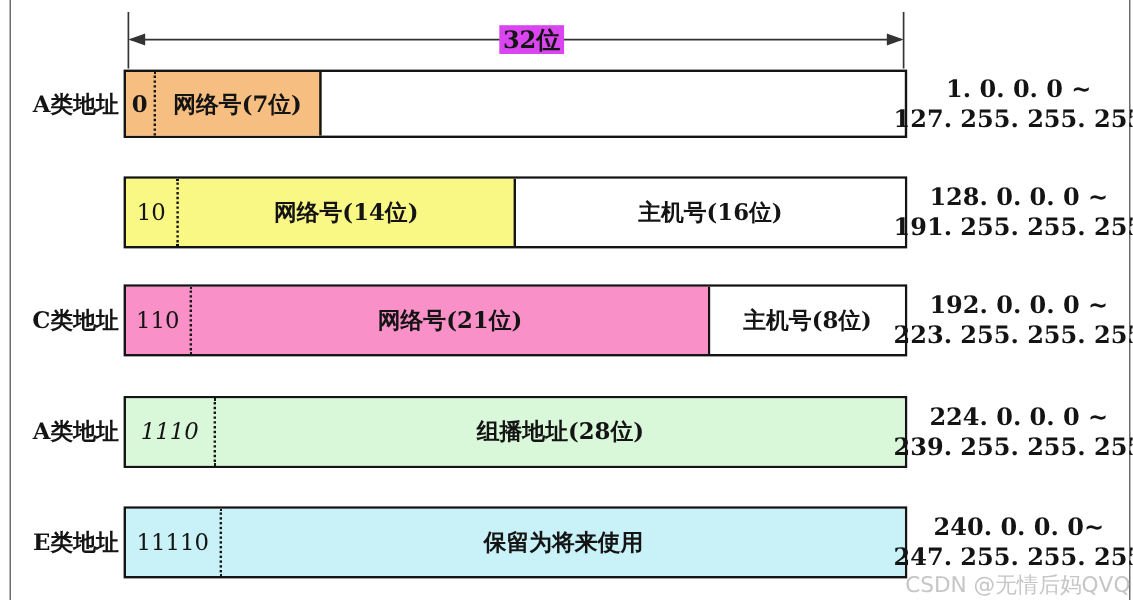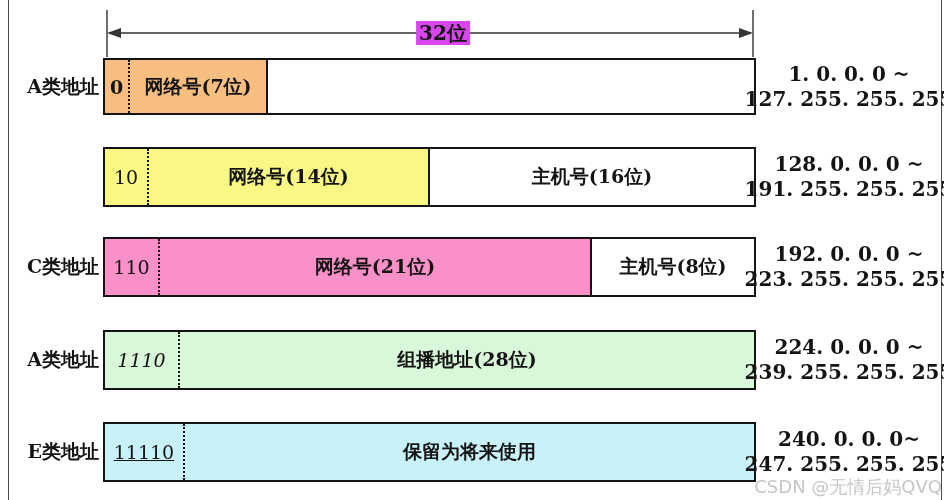--- a/index.html
+++ b/index.html
@@ -54,21 +54,21 @@
   .prefix{
     box-sizing:border-box;flex:none;
     border-right:2px dotted #141414;
     display:flex;align-items:center;justify-content:center;
     font-size:19px;white-space:nowrap;
   }
   .row-a .prefix{width:25px;font-weight:bold;}
   .row-b .prefix{width:44px;}
   .row-c .prefix{width:55px;}
   .row-d .prefix{width:75px;font-style:italic;}
-  .row-e .prefix{width:80px;text-decoration:underline;}
+  .row-e .prefix{width:80px;}
 
   .seg-label{
     flex:1;display:flex;align-items:center;justify-content:center;
     font-size:19px;font-weight:bold;white-space:nowrap;
   }
   .seg-host{flex:1;background:#ffffff;}
 
   .range{
     position:absolute;left:758px;top:0;height:100%;width:182px;
     display:flex;flex-direction:column;align-items:center;justify-content:center;

